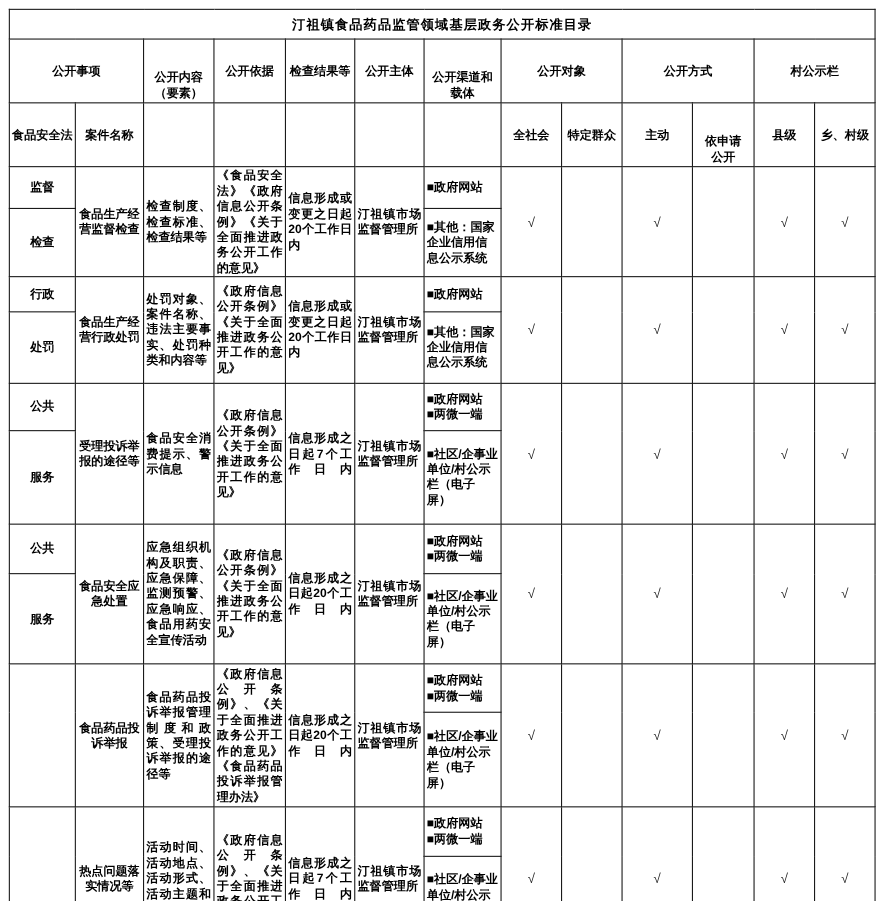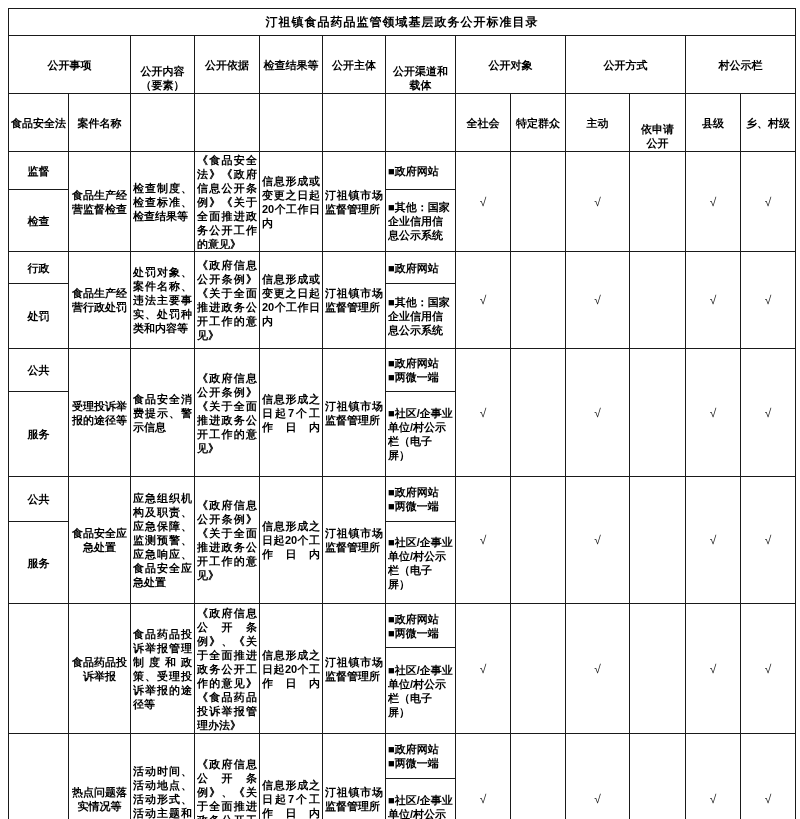--- a/index.html
+++ b/index.html
@@ -228,21 +228,21 @@
 
 <tr style="height:45px">
   <td class="ta-c">公共</td>
   <td rowspan="2">
             <div class="clip" style="height:121px">
               <div class="t ta-c">食品安全应急处置</div>
             </div>
           </td>
   <td rowspan="2">
             <div class="clip" style="height:121px">
-              <div class="t ta-j">应急组织机构及职责、应急保障、监测预警、应急响应、食品安全应急处置</div>
+              <div class="t ta-j">应急组织机构及职责、应急保障、监测预警、应急响应、食品用药安全宣传活动</div>
             </div>
           </td>
   <td rowspan="2">
             <div class="clip" style="height:121px">
               <div class="t ta-j">《政府信息公开条例》《关于全面推进政务公开工作的意见》</div>
             </div>
           </td>
   <td rowspan="2">
             <div class="clip" style="height:121px">
               <div class="t ta-jj">信息形成之日起20个工作日内</div>

